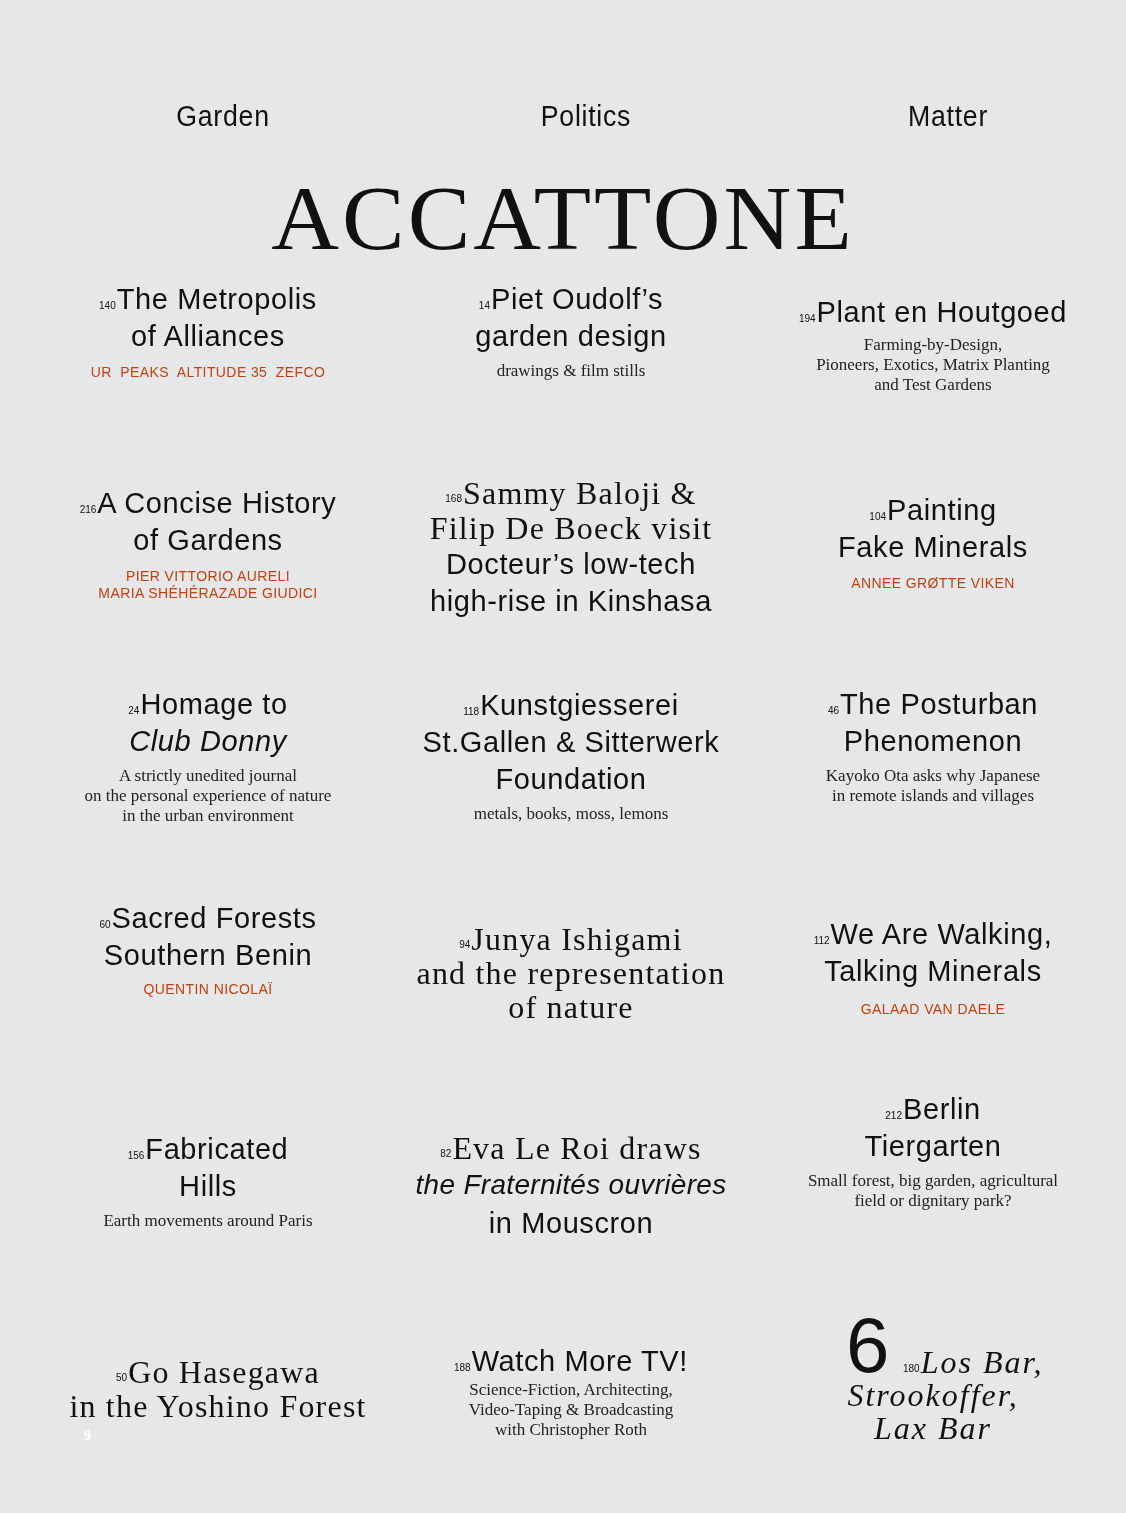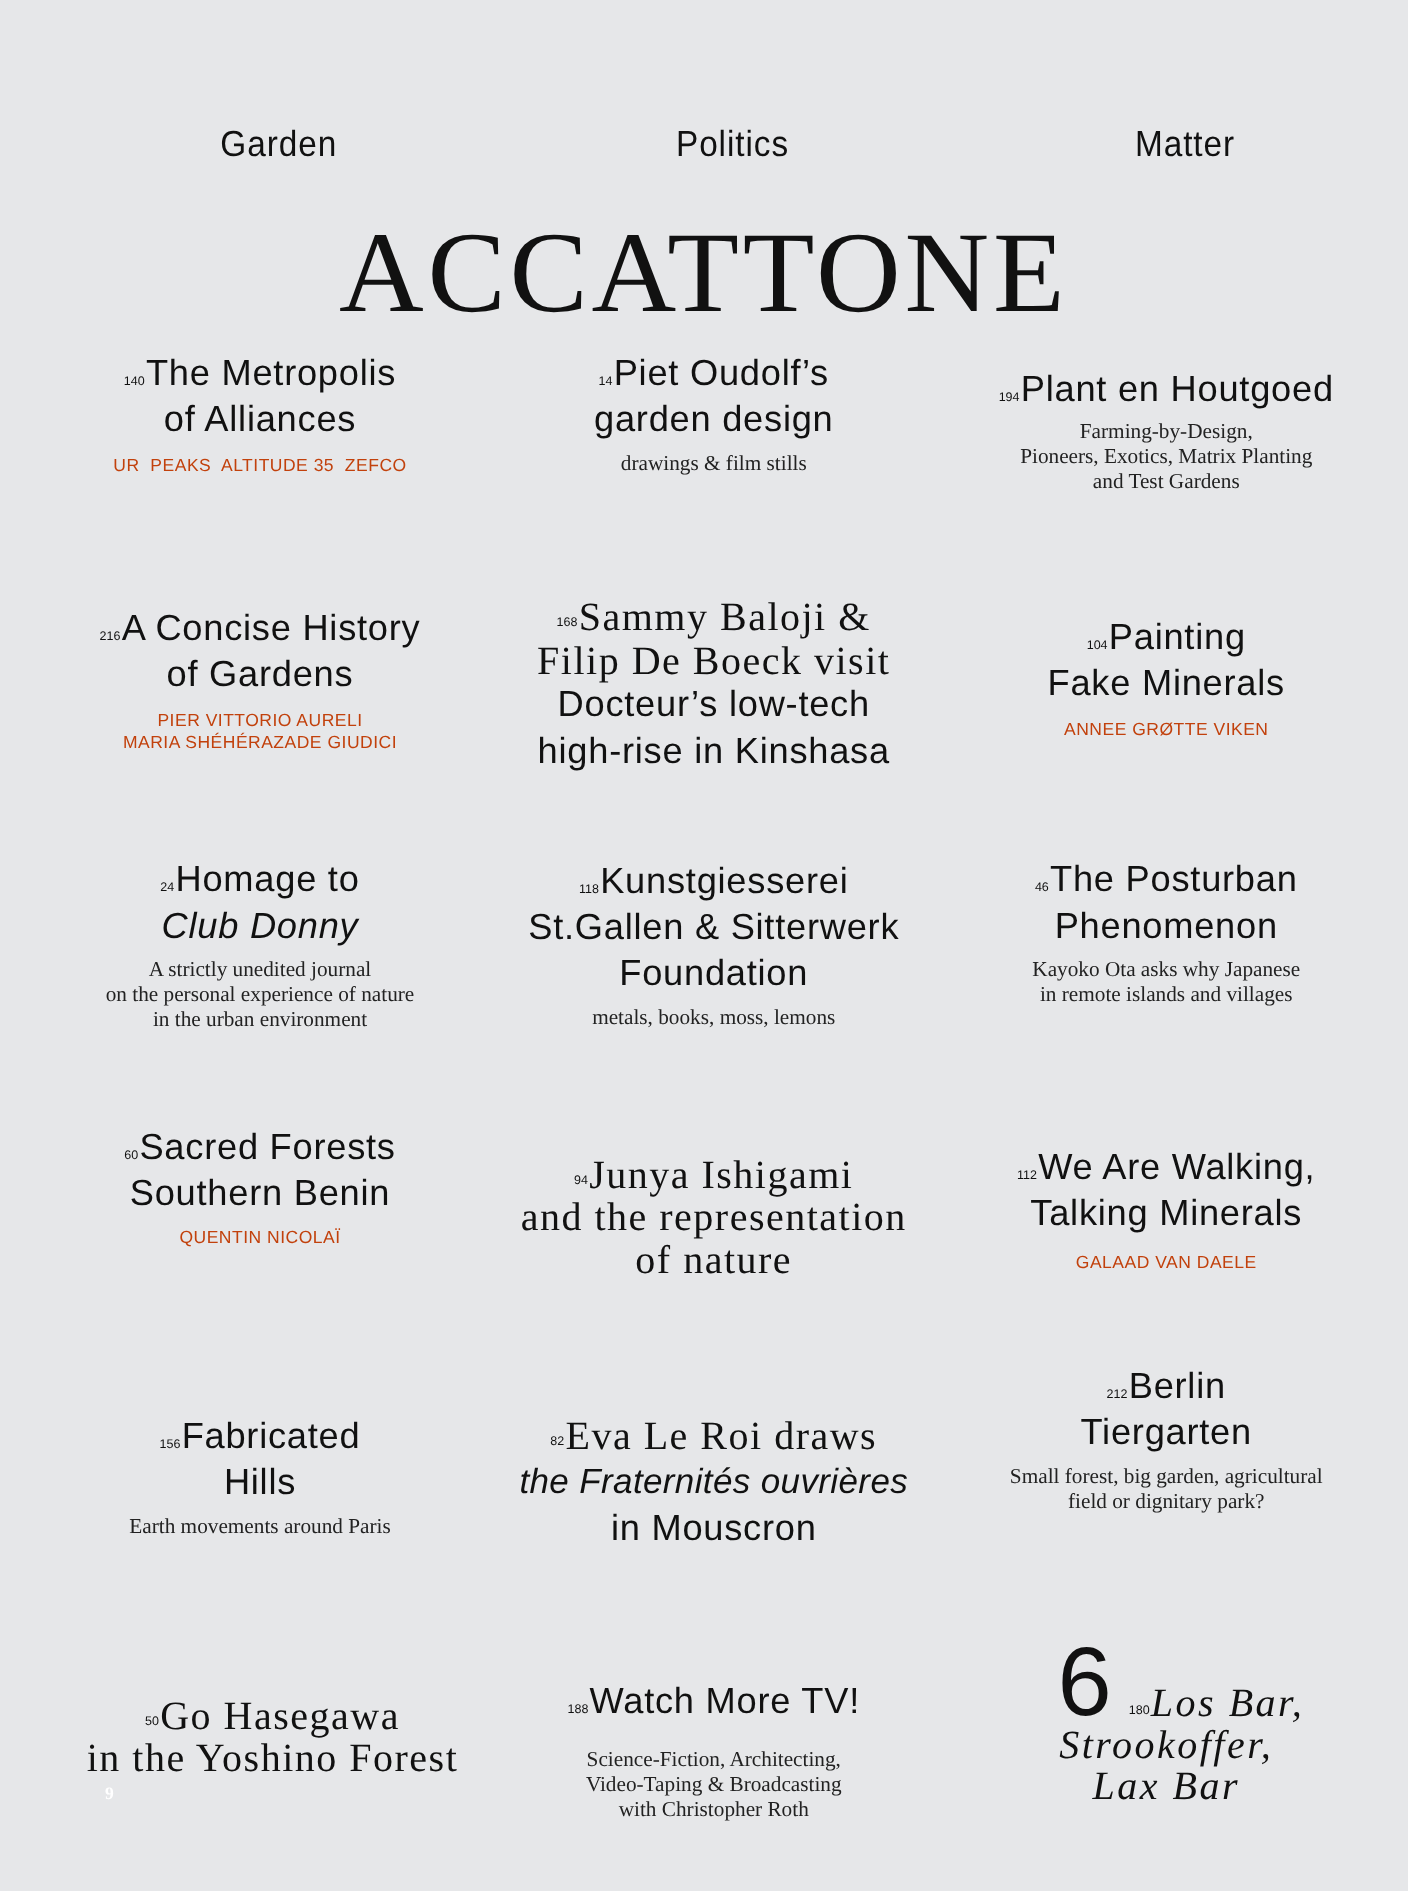--- a/index.html
+++ b/index.html
@@ -223,21 +223,21 @@
   <div class="title serif">
     <span class="line"><span class="page-num">50</span><span>Go Hasegawa</span></span>
     <span class="line">in the Yoshino Forest</span>
   </div>
 </div>
 
 <div class="entry" style="left:391px; top:1343px;">
   <div class="title sans">
     <span class="line"><span class="page-num">188</span><span>Watch More TV!</span></span>
   </div>
-  <div class="sub-serif" style="margin-top:18px;">
+  <div class="sub-serif" style="margin-top:0;">
     <span class="sub-line">Science-Fiction, Architecting,</span>
     <span class="sub-line">Video-Taping &amp; Broadcasting</span>
     <span class="sub-line">with Christopher Roth</span>
   </div>
 </div>
 
 <div class="entry" style="left:753px; top:1310px; height:140px;">
   <div class="big-six">6</div>
   <div class="title serif it" style="position:absolute; left:0; top:36px; width:360px; font-size:32px; line-height:33px; letter-spacing:2px;">
     <span class="line" style="padding-left:150px; text-align:left;"><span class="page-num" style="font-style:normal;">180</span><span>Los Bar,</span></span>

